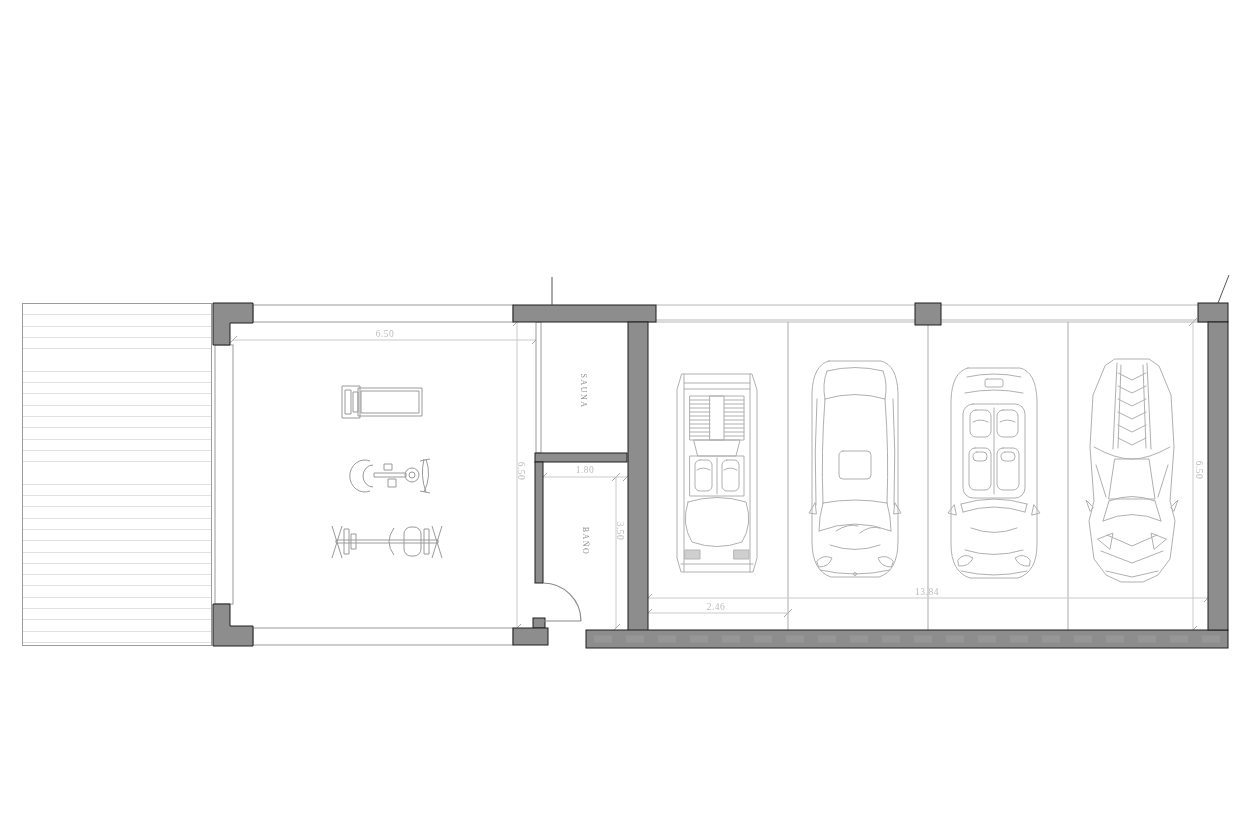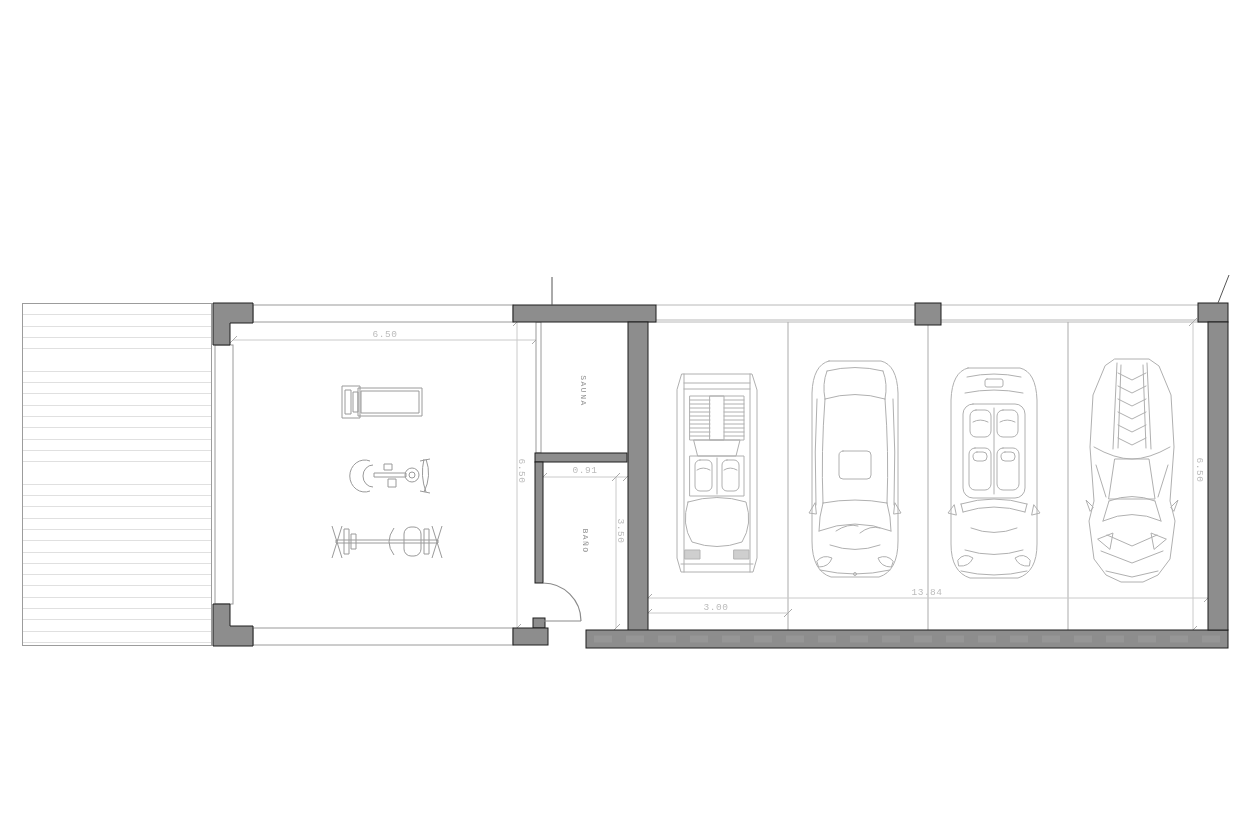--- a/index.html
+++ b/index.html
@@ -1,21 +1,21 @@
 <!DOCTYPE html>
 <html style="--wall-fill: #8d8d8d; --wall-outline: #1e1e1e; --dim-text: #bcbcbc; --room-text: #8f8f8f; --car-line: #b0b0b0; --deck-line: #e0e0e0;"><head>
 <meta charset="utf-8">
 <style>
   :root{
     --wall-fill:#8d8d8d; --wall-outline:#1e1e1e; --dim-text:#bcbcbc;
     --room-text:#8f8f8f; --car-line:#b0b0b0; --deck-line:#e0e0e0;
   }
   html,body{margin:0;padding:0;background:#fff;}
   .canvas{position:relative;width:1248px;height:688px;overflow:hidden;
-    font-family:Liberation Mono, monospace;background:#fff;border-radius:17px;}
+    font-family:Liberation Serif, serif;background:#fff;border-radius:17px;}
   .terrace{position:absolute;left:22px;top:303px;width:190px;height:343px;
     box-sizing:border-box;border:1px solid #9c9c9c;
     background:repeating-linear-gradient(to bottom,#fff 0,#fff 10.3px,var(--deck-line) 10.3px,var(--deck-line) 11.3px);}
   svg.plan{position:absolute;left:0;top:0;}
   .wd{fill:var(--wall-fill);stroke:var(--wall-outline);stroke-width:1;}
   .ww{fill:#fff;stroke:#9a9a9a;stroke-width:1;}
   .lt{stroke:#b8b8b8;fill:none;stroke-width:1;}
   .sep{stroke:#ababab;fill:none;stroke-width:1;}
   .dm{stroke:#cacaca;fill:none;stroke-width:1;}
   .tk{stroke:#ababab;stroke-width:1;}
@@ -194,20 +194,20 @@
       <path d="M8,154 L1,147 L5,158 Z M86,154 L93,147 L89,158 Z"></path>
       <path d="M22,182 L47,193 L72,182 M16,198 L47,210 L78,198"></path>
       <path d="M13,186 L28,180 L25,196 Z M81,186 L66,180 L69,196 Z"></path>
       <path d="M21,218 L47,224 L73,218"></path>
     </g>
   </svg>
 
   <div class="dim" style="left:385px;top:334px">6.50</div>
   <div class="dim v" style="left:521px;top:471px">6.50</div>
   <div class="room" style="left:583px;top:391px">SAUNA</div>
-  <div class="dim" style="left:585px;top:470px">0.91</div>
+  <div class="dim" style="left:585px;top:470px">1.80</div>
   <div class="dim v" style="left:620px;top:531px">3.50</div>
   <div class="room" style="left:585px;top:541px">BAÑO</div>
-  <div class="dim" style="left:716px;top:607px">3.00</div>
+  <div class="dim" style="left:716px;top:607px">2.46</div>
   <div class="dim" style="left:927px;top:592px">13.84</div>
   <div class="dim v" style="left:1199px;top:470px">6.50</div>
 
 </div>
 
 </body></html>

